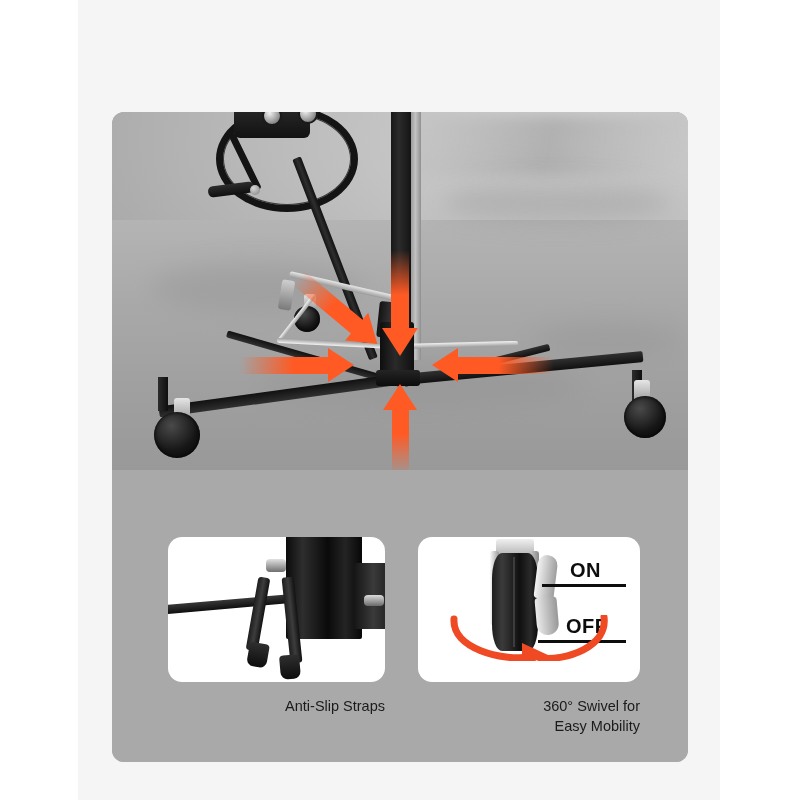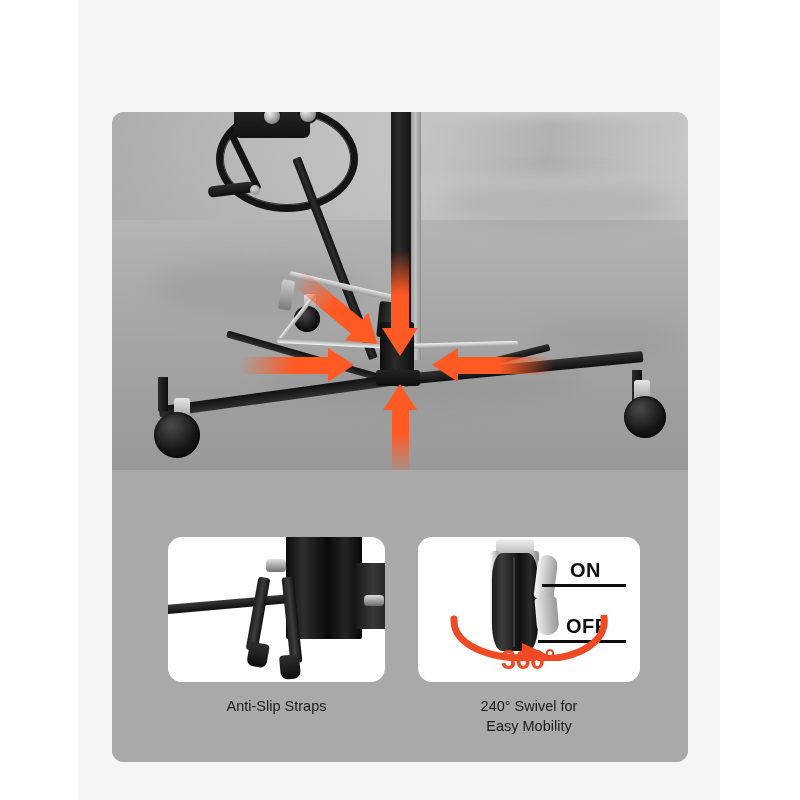--- a/index.html
+++ b/index.html
@@ -342,21 +342,21 @@
   .on-rule{left:124px;top:47px;width:84px;}
   .off-rule{left:120px;top:103px;width:88px;}
   .deg-label{
     position:absolute;left:50px;top:108px;width:120px;text-align:center;
     font-size:27px;font-weight:bold;color:#ef4a23;letter-spacing:-0.5px;
   }
   .arc-wrap{position:absolute;left:26px;top:78px;width:170px;height:46px;}
 
   
   .caption{
-    position:absolute;top:585px;font-size:14.5px;color:#1b1b1b;text-align:center;
+    position:absolute;top:585px;font-size:14.5px;color:#1b1b1b;text-align:right;
     line-height:1.35;
   }
   .cap-left{left:56px;width:217px;}
   .cap-right{left:306px;width:222px;}
 </style>
 </head>
 <body>
 
 <div class="page">
 
@@ -470,23 +470,22 @@
       <div class="onoff off-lbl">OFF</div>
       <div class="onoff-rule off-rule"></div>
 
       <div class="arc-wrap">
         <svg width="170" height="46" viewBox="0 0 170 46">
           <path d="M10 4 C 8 34, 58 46, 86 42" fill="none" stroke="#ef4a23" stroke-width="7" stroke-linecap="round"></path>
           <path d="M160 2 C 164 32, 122 46, 96 43" fill="none" stroke="#ef4a23" stroke-width="7" stroke-linecap="round"></path>
           <polygon points="78,28 104,40 78,52" fill="#ef4a23"></polygon>
         </svg>
       </div>
-      <div class="deg-label">360°</div>
     </div>
 
     <div class="caption cap-left">Anti-Slip Straps</div>
     <div class="caption cap-right">
-      <span>240° Swivel for</span><br>
+      <span>360° Swivel for</span><br>
       <span>Easy Mobility</span>
     </div>
 
   </div>
 </div>
 
 </body></html>

